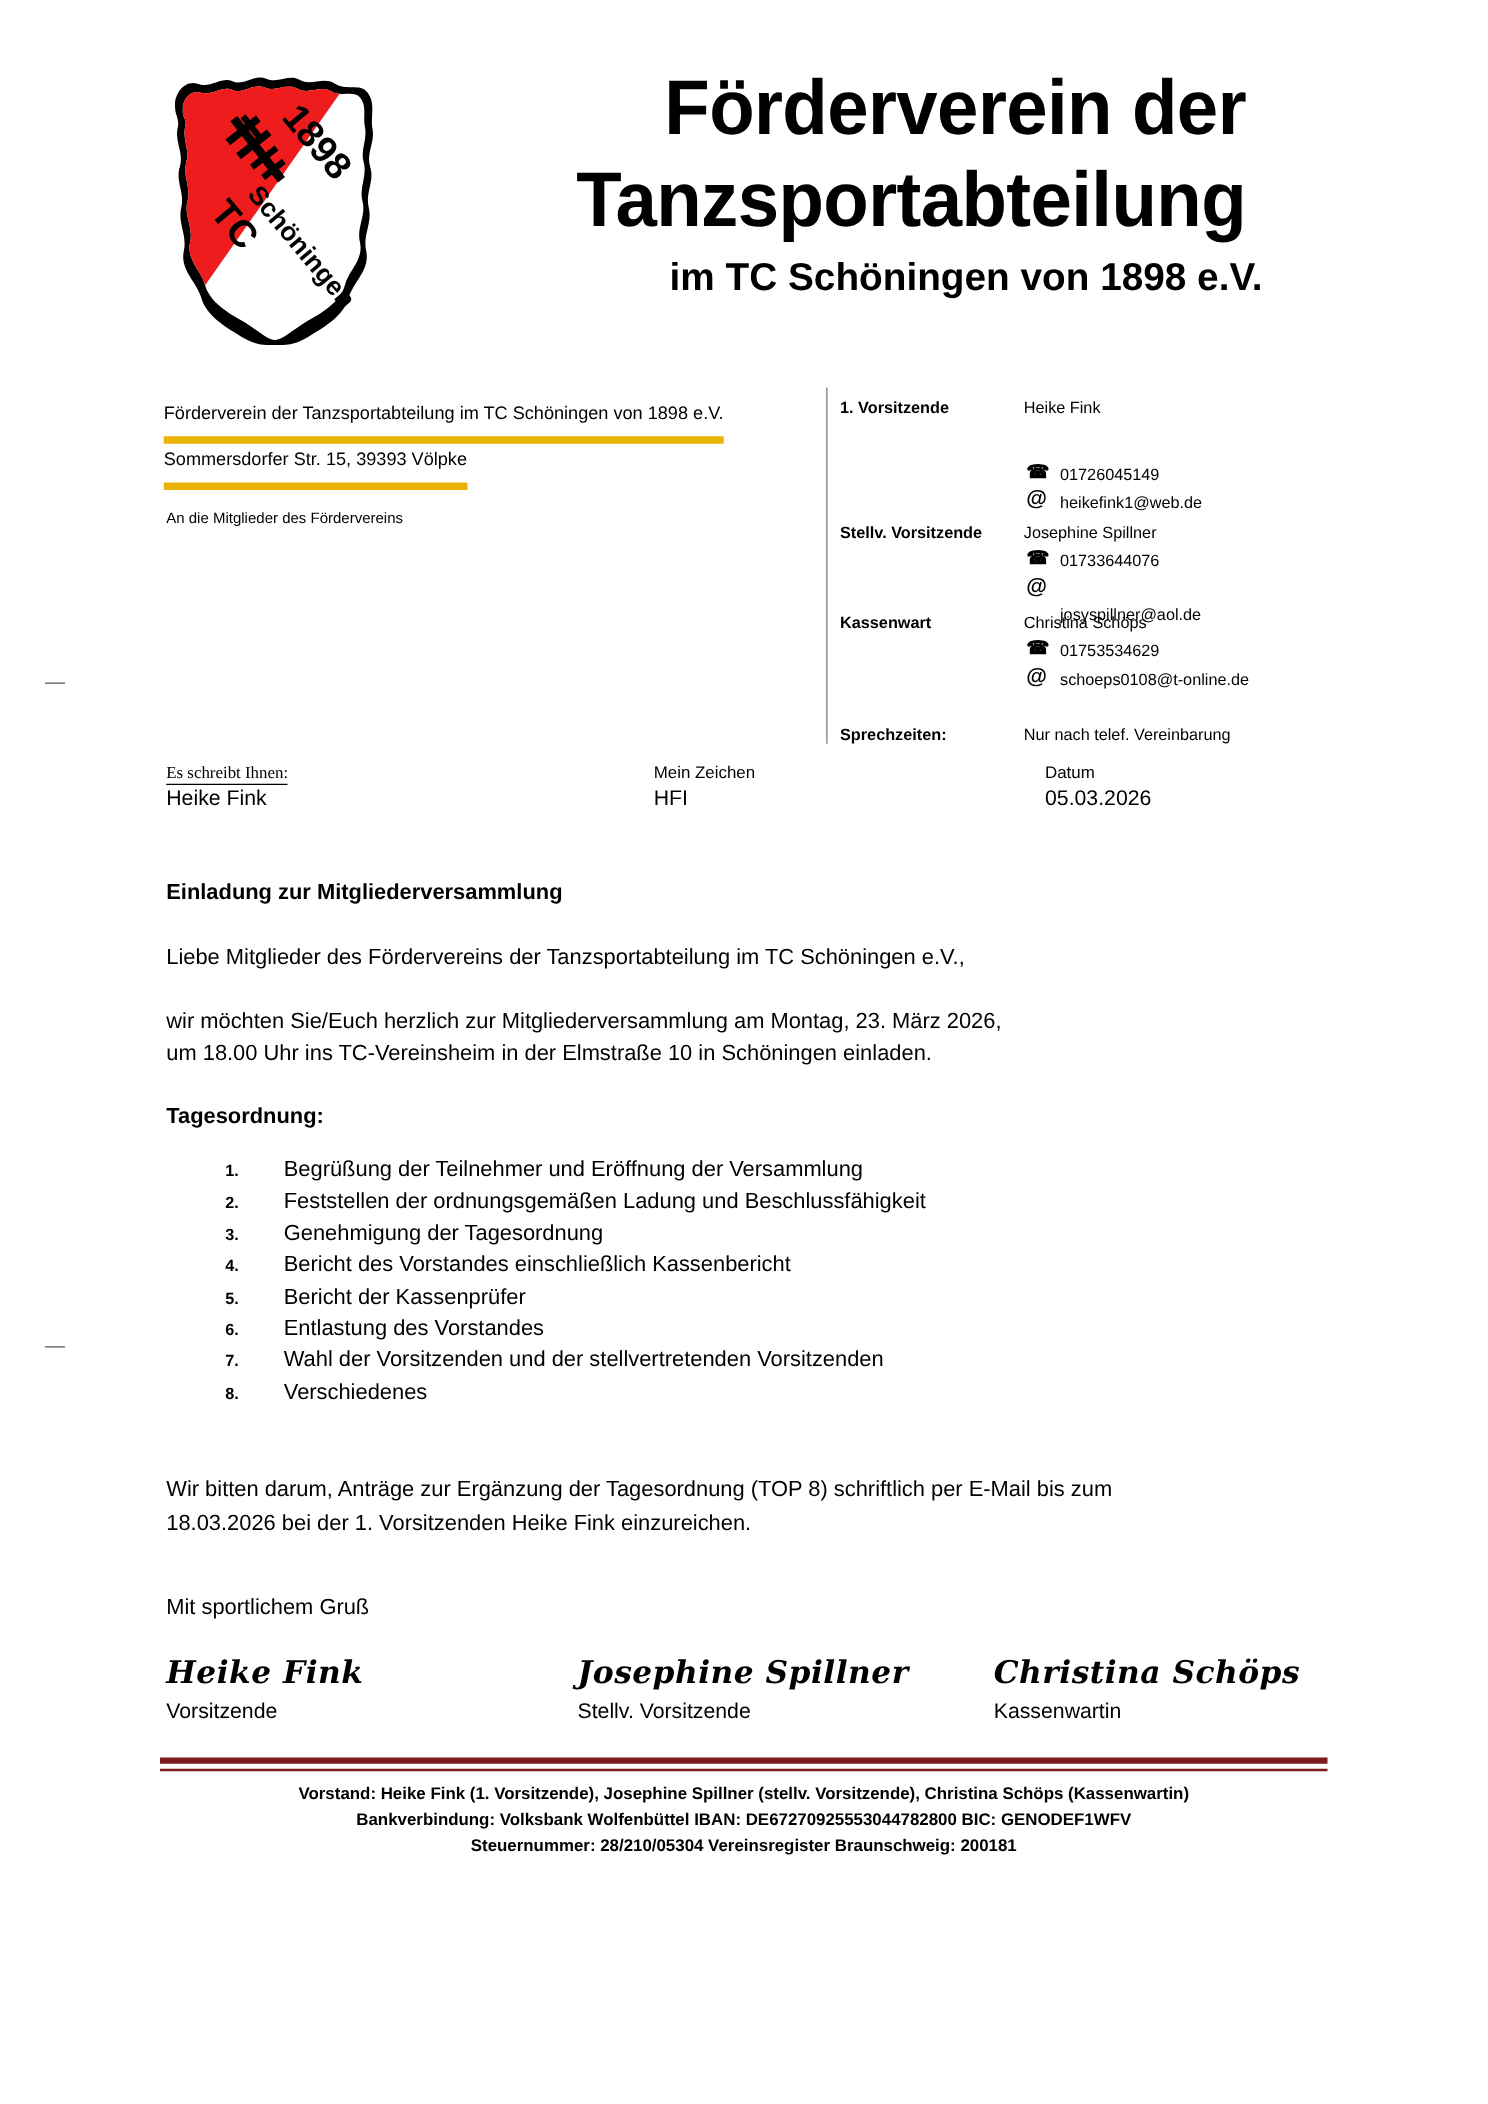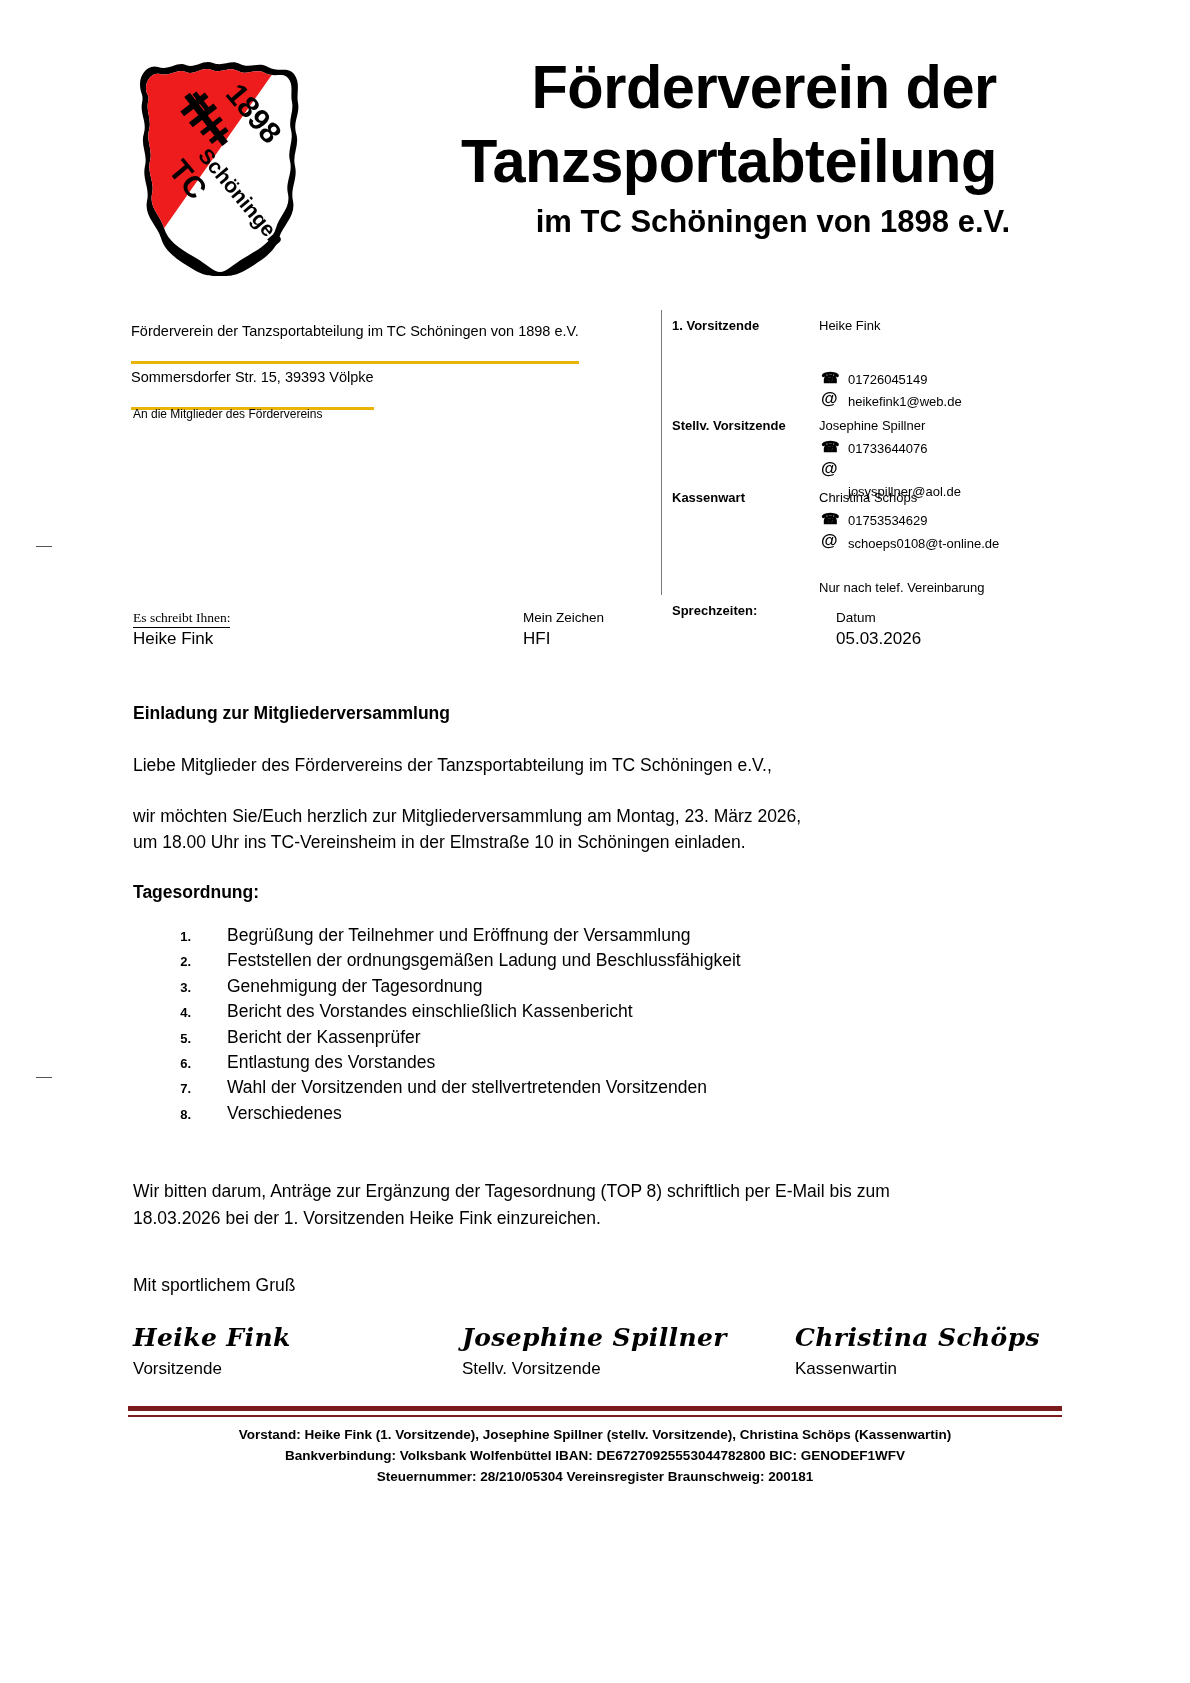--- a/index.html
+++ b/index.html
@@ -61,22 +61,22 @@
 
   
   .addr-sender {
     position: absolute;
     left: 131px;
     top: 318px;
     font-size: 14.5px;
     line-height: 26px;
   }
   .addr-sender span {
-    border-bottom: 3px solid #eab308;
-    padding-bottom: 17px;
+    border-bottom: 6px solid #eab308;
+    padding-bottom: 5px;
     display: inline-block;
   }
   .addr-recipient {
     position: absolute;
     left: 133px;
     top: 407px;
     font-size: 12px;
   }
 
   .vline {
@@ -336,21 +336,21 @@
     <div class="contact-row" style="height:90px;">
       <div class="c-label" style="top:0;">Kassenwart</div>
       <div class="c-val" style="top:0;">Christina Schöps</div>
       <div class="c-ico" style="top:21px;">☎</div>
       <div class="c-ico-text" style="top:23px;">01753534629</div>
       <div class="c-ico" style="top:43px;font-size:17px;">@</div>
       <div class="c-ico-text" style="top:46px;">schoeps0108@t-online.de</div>
     </div>
 
     <div class="contact-row" style="height:24px;">
-      <div class="c-label" style="top:0;margin-top:23px;">Sprechzeiten:</div>
+      <div class="c-label" style="top:0;">Sprechzeiten:</div>
       <div class="c-val" style="top:0;">Nur nach telef. Vereinbarung</div>
     </div>
   </div>
 
   <div class="ref-row">
     <div class="ref-head underlined" style="left:133px; top:610px;">
       <span>Es schreibt Ihnen:</span>
     </div>
     <div class="ref-head" style="left:523px; top:610px;">
       <span>Mein Zeichen</span>

